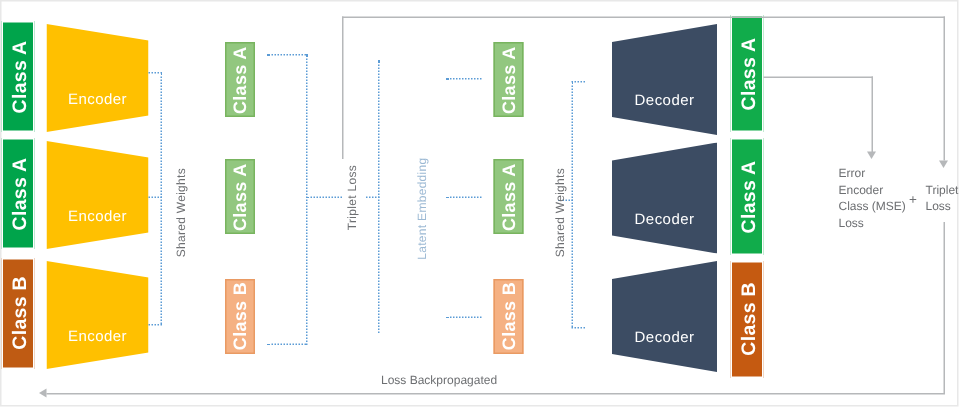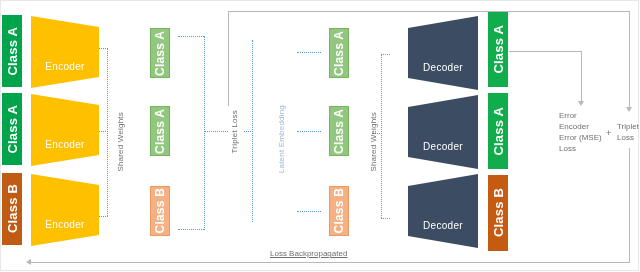--- a/index.html
+++ b/index.html
@@ -178,34 +178,34 @@
     <span>Class B</span>
   </div>
 
   <div class="hline" style="left:509px;top:51px;width:73px;"></div>
   <div class="vline" style="left:581px;top:51px;height:51px;"></div>
   <div class="arrow arrow-down" style="left:578px;top:101px;"></div>
 
   <div class="ttext" style="left:559px;top:110px;width:48px;">
     <div>Error</div>
     <div>Encoder</div>
-    <div>Error (MSE)</div>
+    <div>Class (MSE)</div>
     <div>Loss</div>
   </div>
 
   <div class="plus" style="left:606px;top:128px;">+</div>
 
   <div class="ttext" style="left:617px;top:121px;width:40px;">
     <div>Triplet</div>
     <div>Loss</div>
   </div>
   <div class="arrow arrow-down" style="left:626px;top:107px;"></div>
 
   <div class="hline" style="left:228px;top:11px;width:402px;"></div>
   <div class="vline" style="left:629px;top:11px;height:96px;"></div>
 
   <div class="vline" style="left:629px;top:148px;height:114px;"></div>
 
   <div class="hline" style="left:31px;top:262px;width:599px;"></div>
   <div class="arrow arrow-left" style="left:26px;top:259px;"></div>
-  <div class="ttext" style="left:270px;top:248px;width:120px;text-decoration:underline;">Loss Backpropagated</div>
+  <div class="ttext" style="left:254px;top:248px;width:120px;">Loss Backpropagated</div>
 
 </div>
 
 </body></html>

